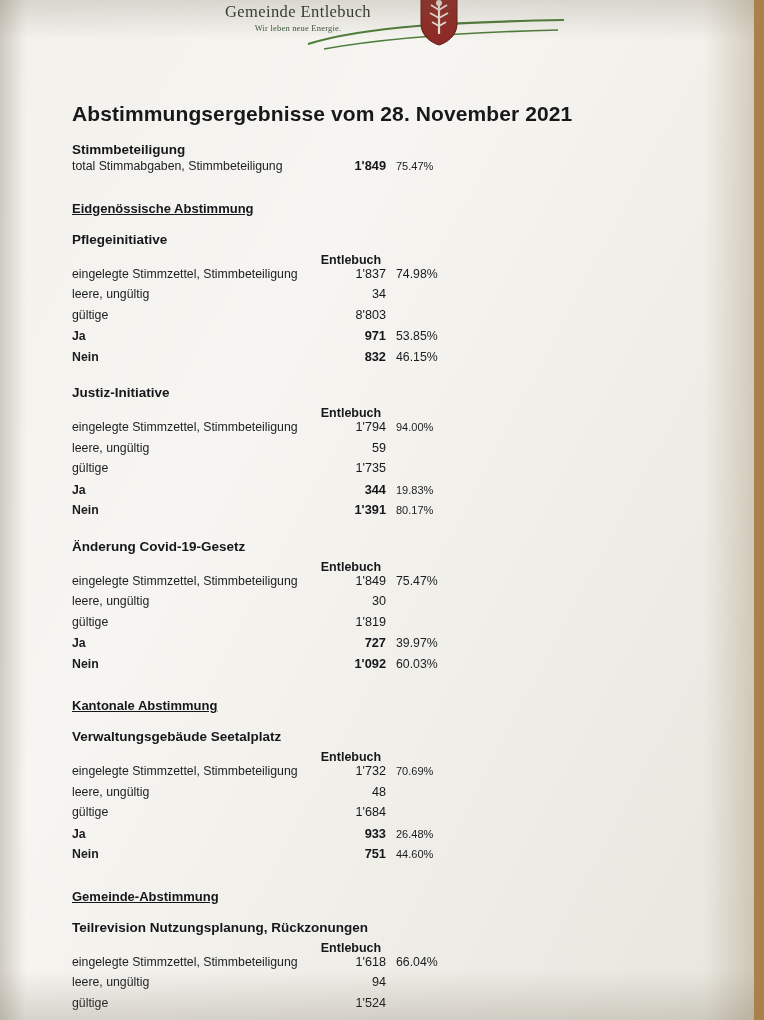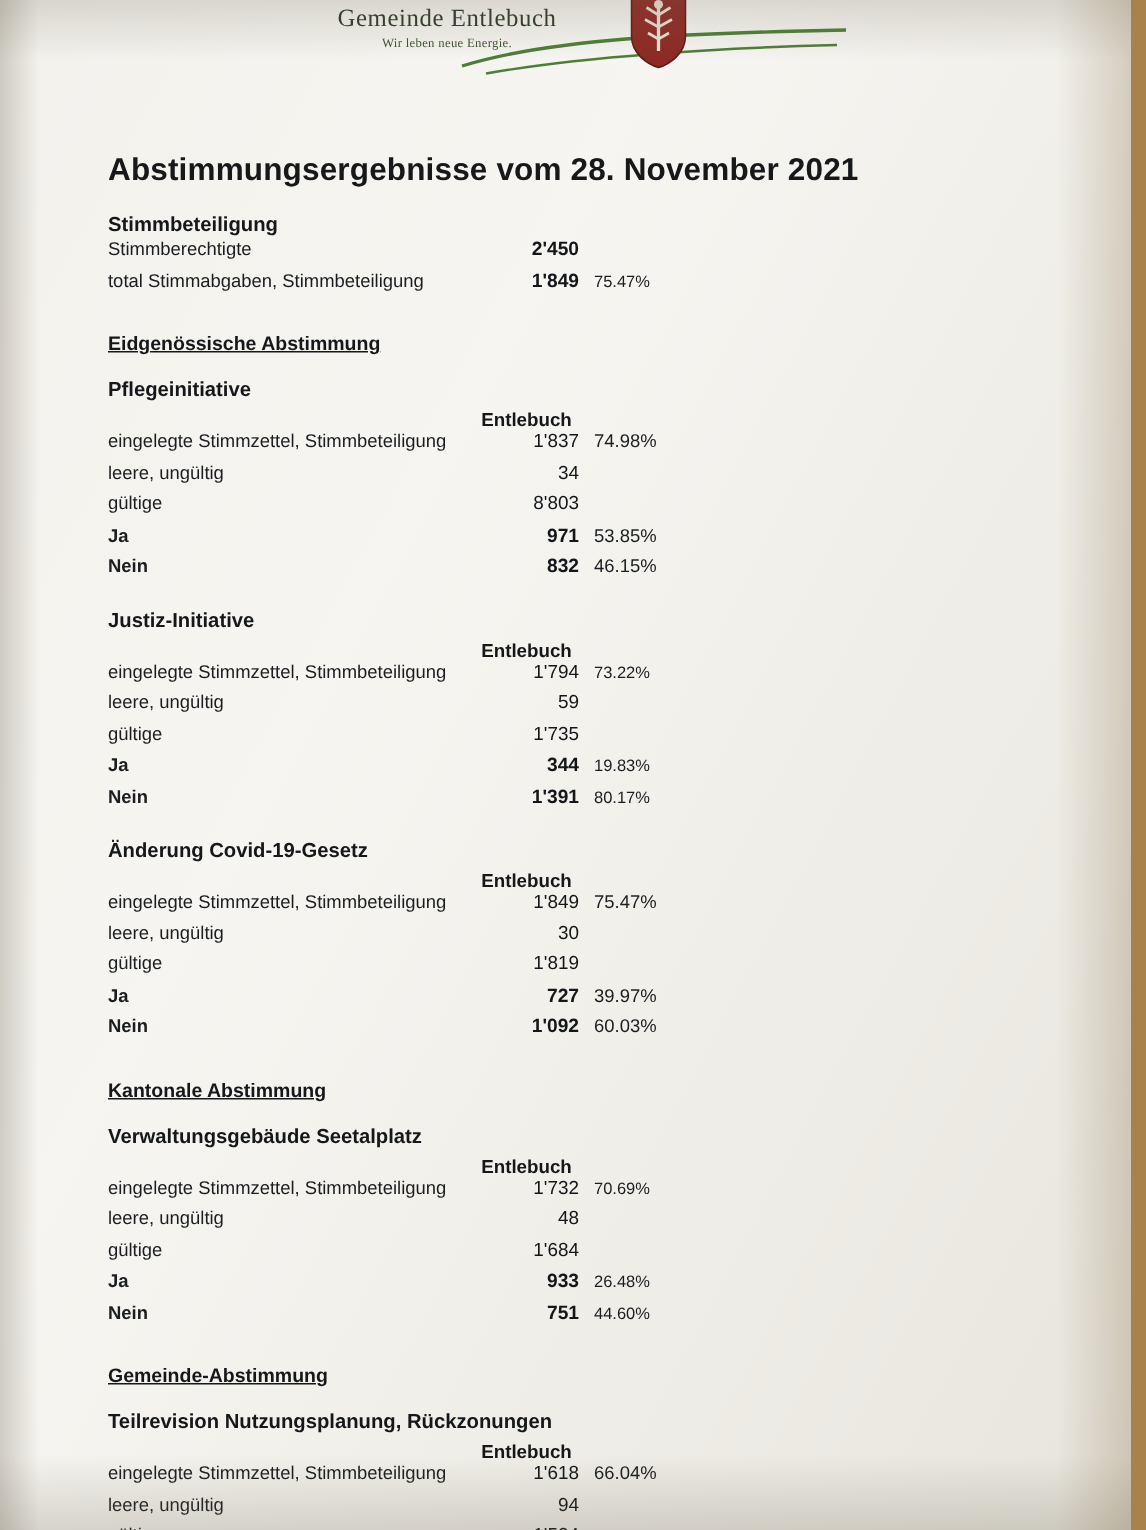--- a/index.html
+++ b/index.html
@@ -192,25 +192,20 @@
         <path d="M21,16 L13,11 M21,16 L29,11 M21,24 L12,19 M21,24 L30,19 M21,32 L14,28 M21,32 L28,28" stroke="#e9e2d4" stroke-width="1.8"></path>
         <circle cx="21" cy="9" r="3" fill="#e9e2d4"></circle>
       </svg>
     </div>
 
     <h1 class="doc-title">Abstimmungsergebnisse vom 28. November 2021</h1>
 
     <div class="block-title">Stimmbeteiligung</div>
     <div class="rows">
       <div class="row">
-        <div class="lbl">Stimmberechtigte</div>
-        <div class="num bold">2'450</div>
-        <div class="pct"></div>
-      </div>
-      <div class="row">
         <div class="lbl">total Stimmabgaben, Stimmbeteiligung</div>
         <div class="num bold">1'849</div>
         <div class="pct">75.47%</div>
       </div>
     </div>
 
     <div id="sections-container">
         <div class="section-head">Eidgenössische Abstimmung</div>
         <div class="block-title">Pflegeinitiative</div>
         <div class="head-row">
@@ -244,21 +239,21 @@
           </div>
         </div>
         <div class="block-title">Justiz-Initiative</div>
         <div class="head-row">
           <div class="col-head">Entlebuch</div>
         </div>
         <div class="rows">
           <div class="row">
             <div class="lbl">eingelegte Stimmzettel, Stimmbeteiligung</div>
             <div class="num">1'794</div>
-            <div class="pct">73.22%</div>
+            <div class="pct">94.00%</div>
           </div>
           <div class="row">
             <div class="lbl">leere, ungültig</div>
             <div class="num">59</div>
             <div class="pct"></div>
           </div>
           <div class="row">
             <div class="lbl">gültige</div>
             <div class="num">1'735</div>
             <div class="pct"></div>

